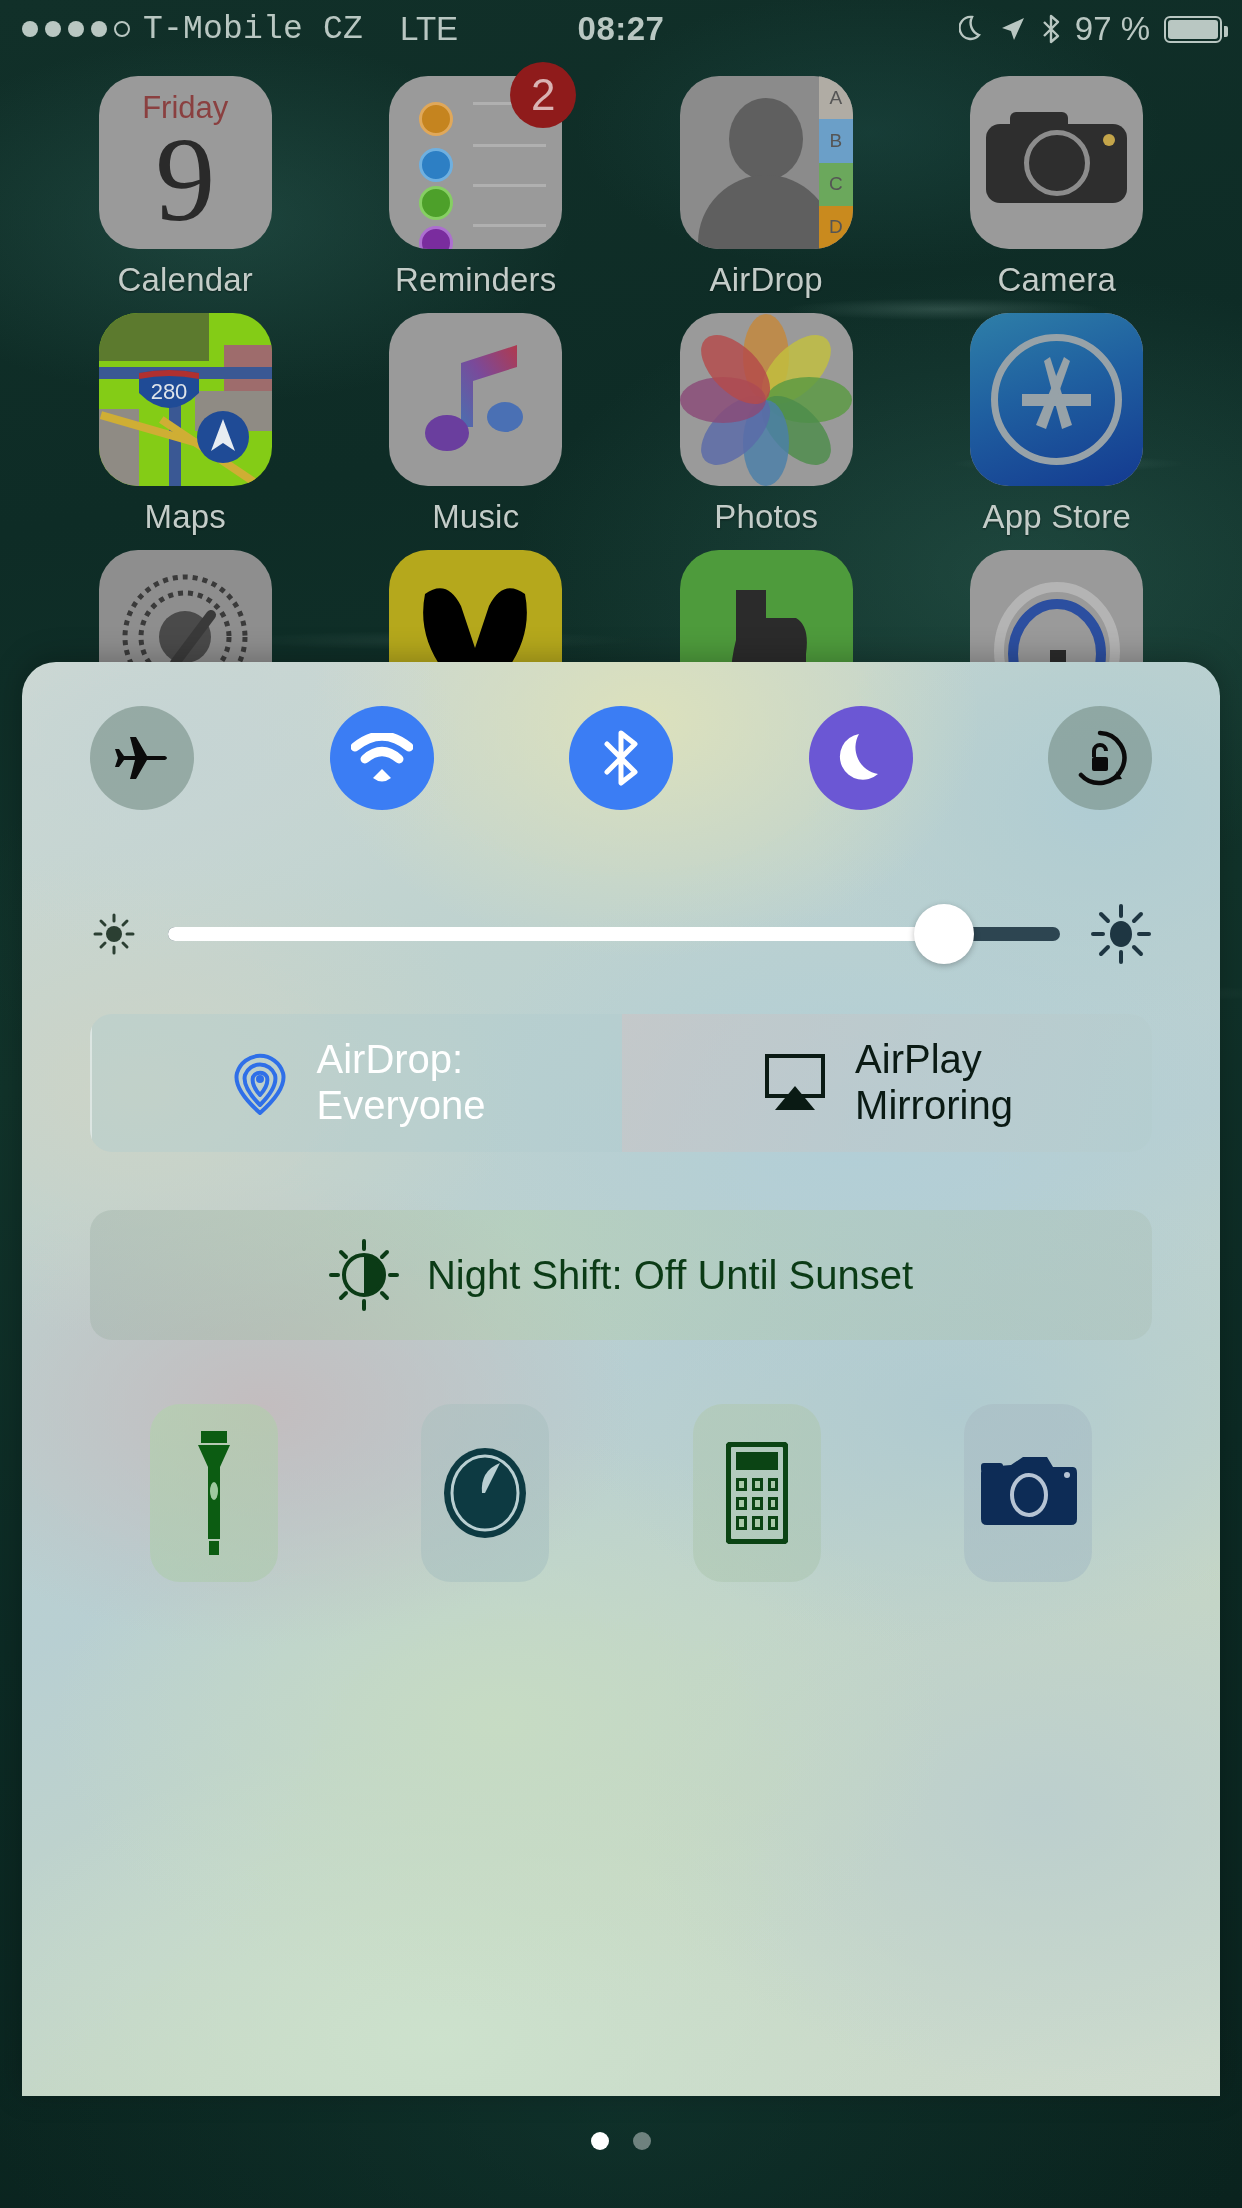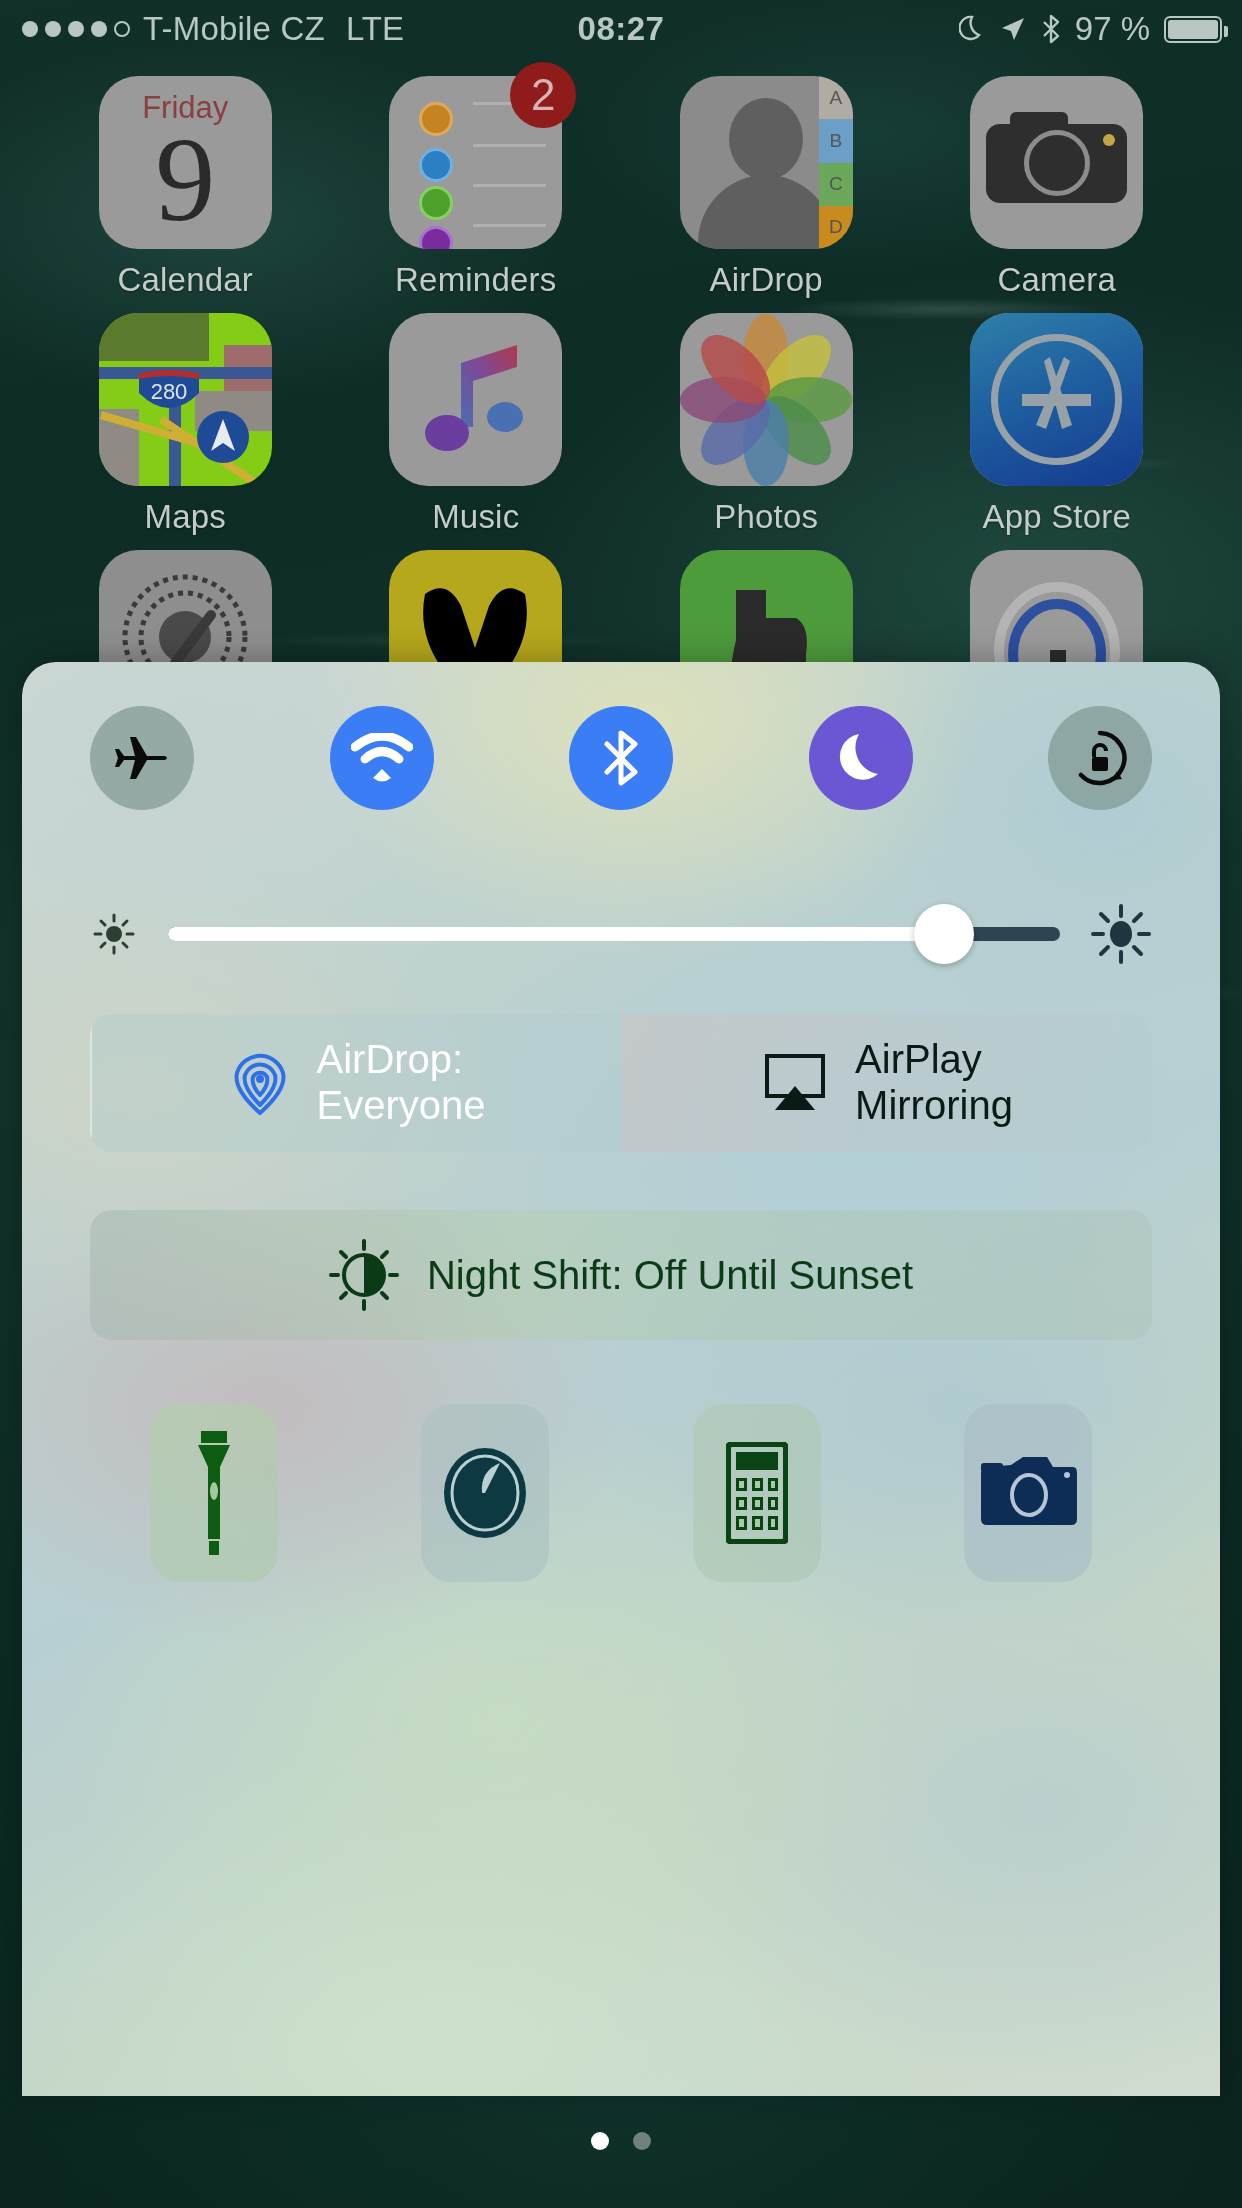--- a/index.html
+++ b/index.html
@@ -33,22 +33,22 @@
       radial-gradient(ellipse 210px 13px at 72% 60%, rgba(185,220,212,.16), transparent 70%);
   }
 
   
   #statusbar{ position:absolute; top:0; left:0; width:1242px; height:58px;
     display:flex; align-items:center; color:#b9c7c2; font-size:32px; }
   .sb-left{ display:flex; align-items:center; gap:13px; margin-left:22px; }
   .sig-dots{ display:flex; align-items:center; gap:7px; }
   .sig-dot{ width:16px; height:16px; border-radius:50%; background:#b9c7c2; }
   .sig-dot.empty{ background:transparent; border:2px solid #b9c7c2; }
-  .carrier{ font-size:33px; letter-spacing:.2px; }
-  .radio{ font-size:33px; margin-left:8px; }
+  .carrier{ font-size:33px; letter-spacing:.2px;font-family:Liberation Mono, monospace; }
+  .radio{ font-size:33px; margin-left:24px; }
   .sb-center{ position:absolute; left:0; right:0; text-align:center; font-size:33px; font-weight:bold; letter-spacing:.5px;}
   .sb-right{ margin-left:auto; margin-right:20px; display:flex; align-items:center; gap:14px; z-index:2;}
   .sb-right svg{ display:block; }
   .batt-pct{ font-size:33px; }
   .batt{ width:58px; height:27px; border:2.5px solid #b9c7c2; border-radius:6px; position:relative; }
   .batt::after{ content:""; position:absolute; right:-8px; top:8px; width:4px; height:11px;
     background:#b9c7c2; border-radius:0 2px 2px 0; }
   .batt-fill{ position:absolute; left:2px; top:2px; bottom:2px; width:92%; background:#b9c7c2; border-radius:3px; }
 
   

